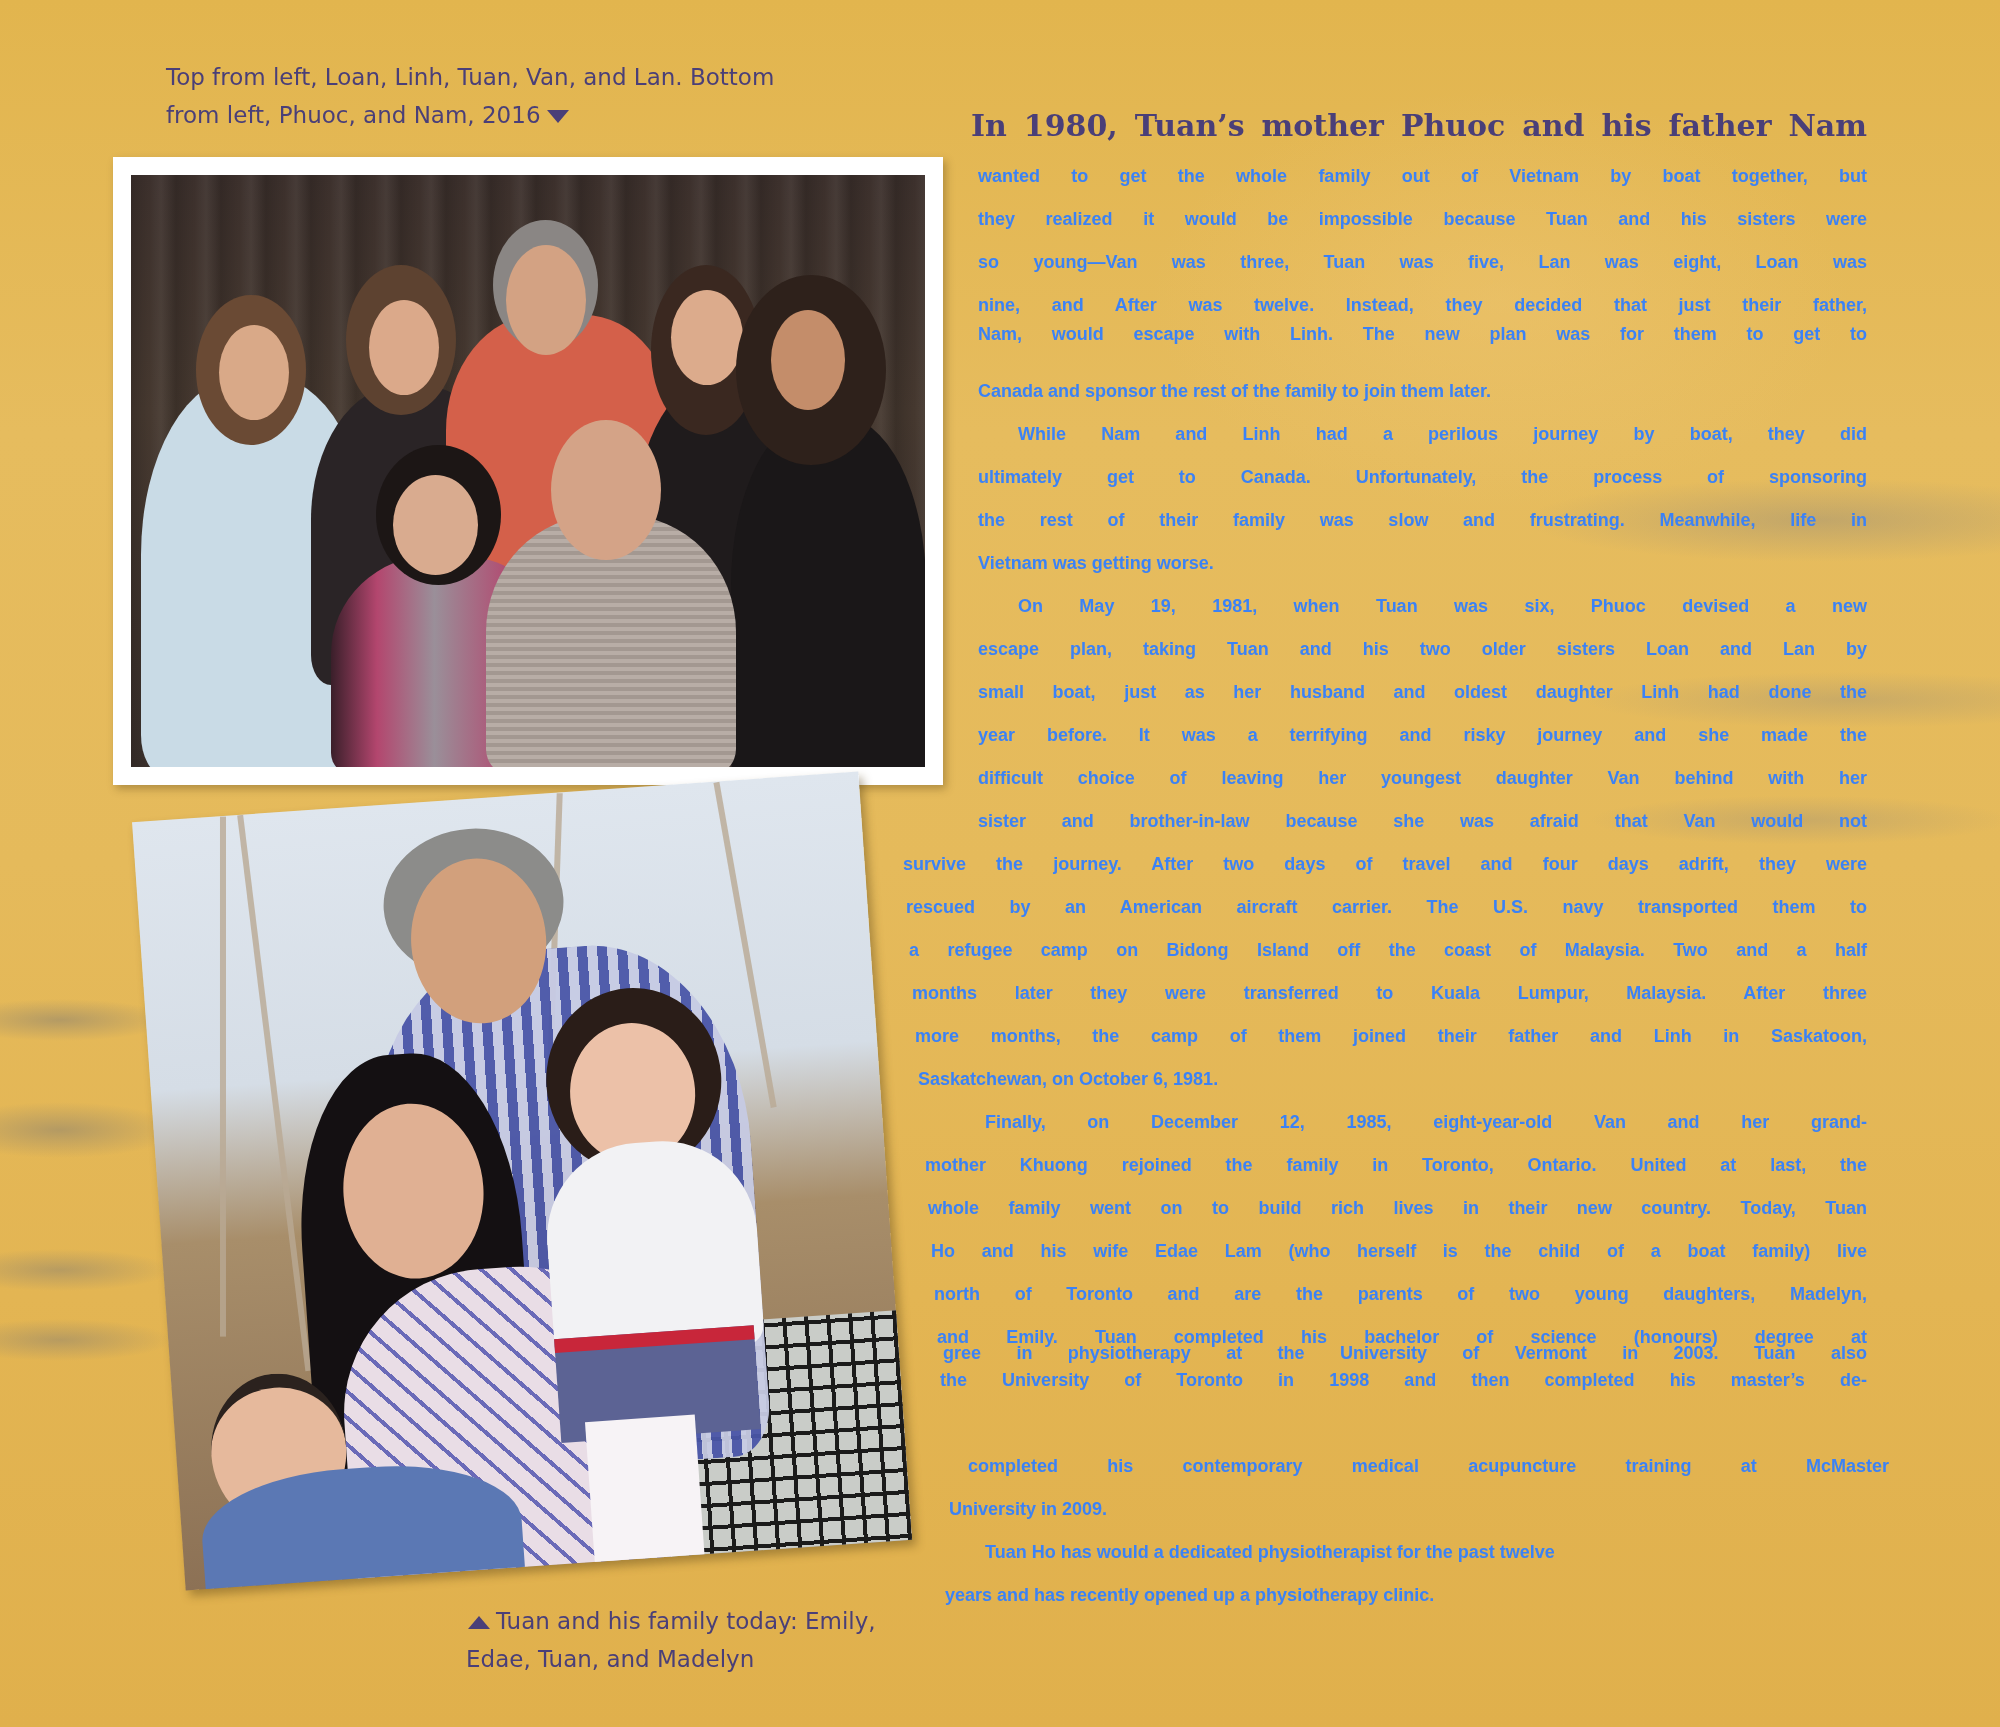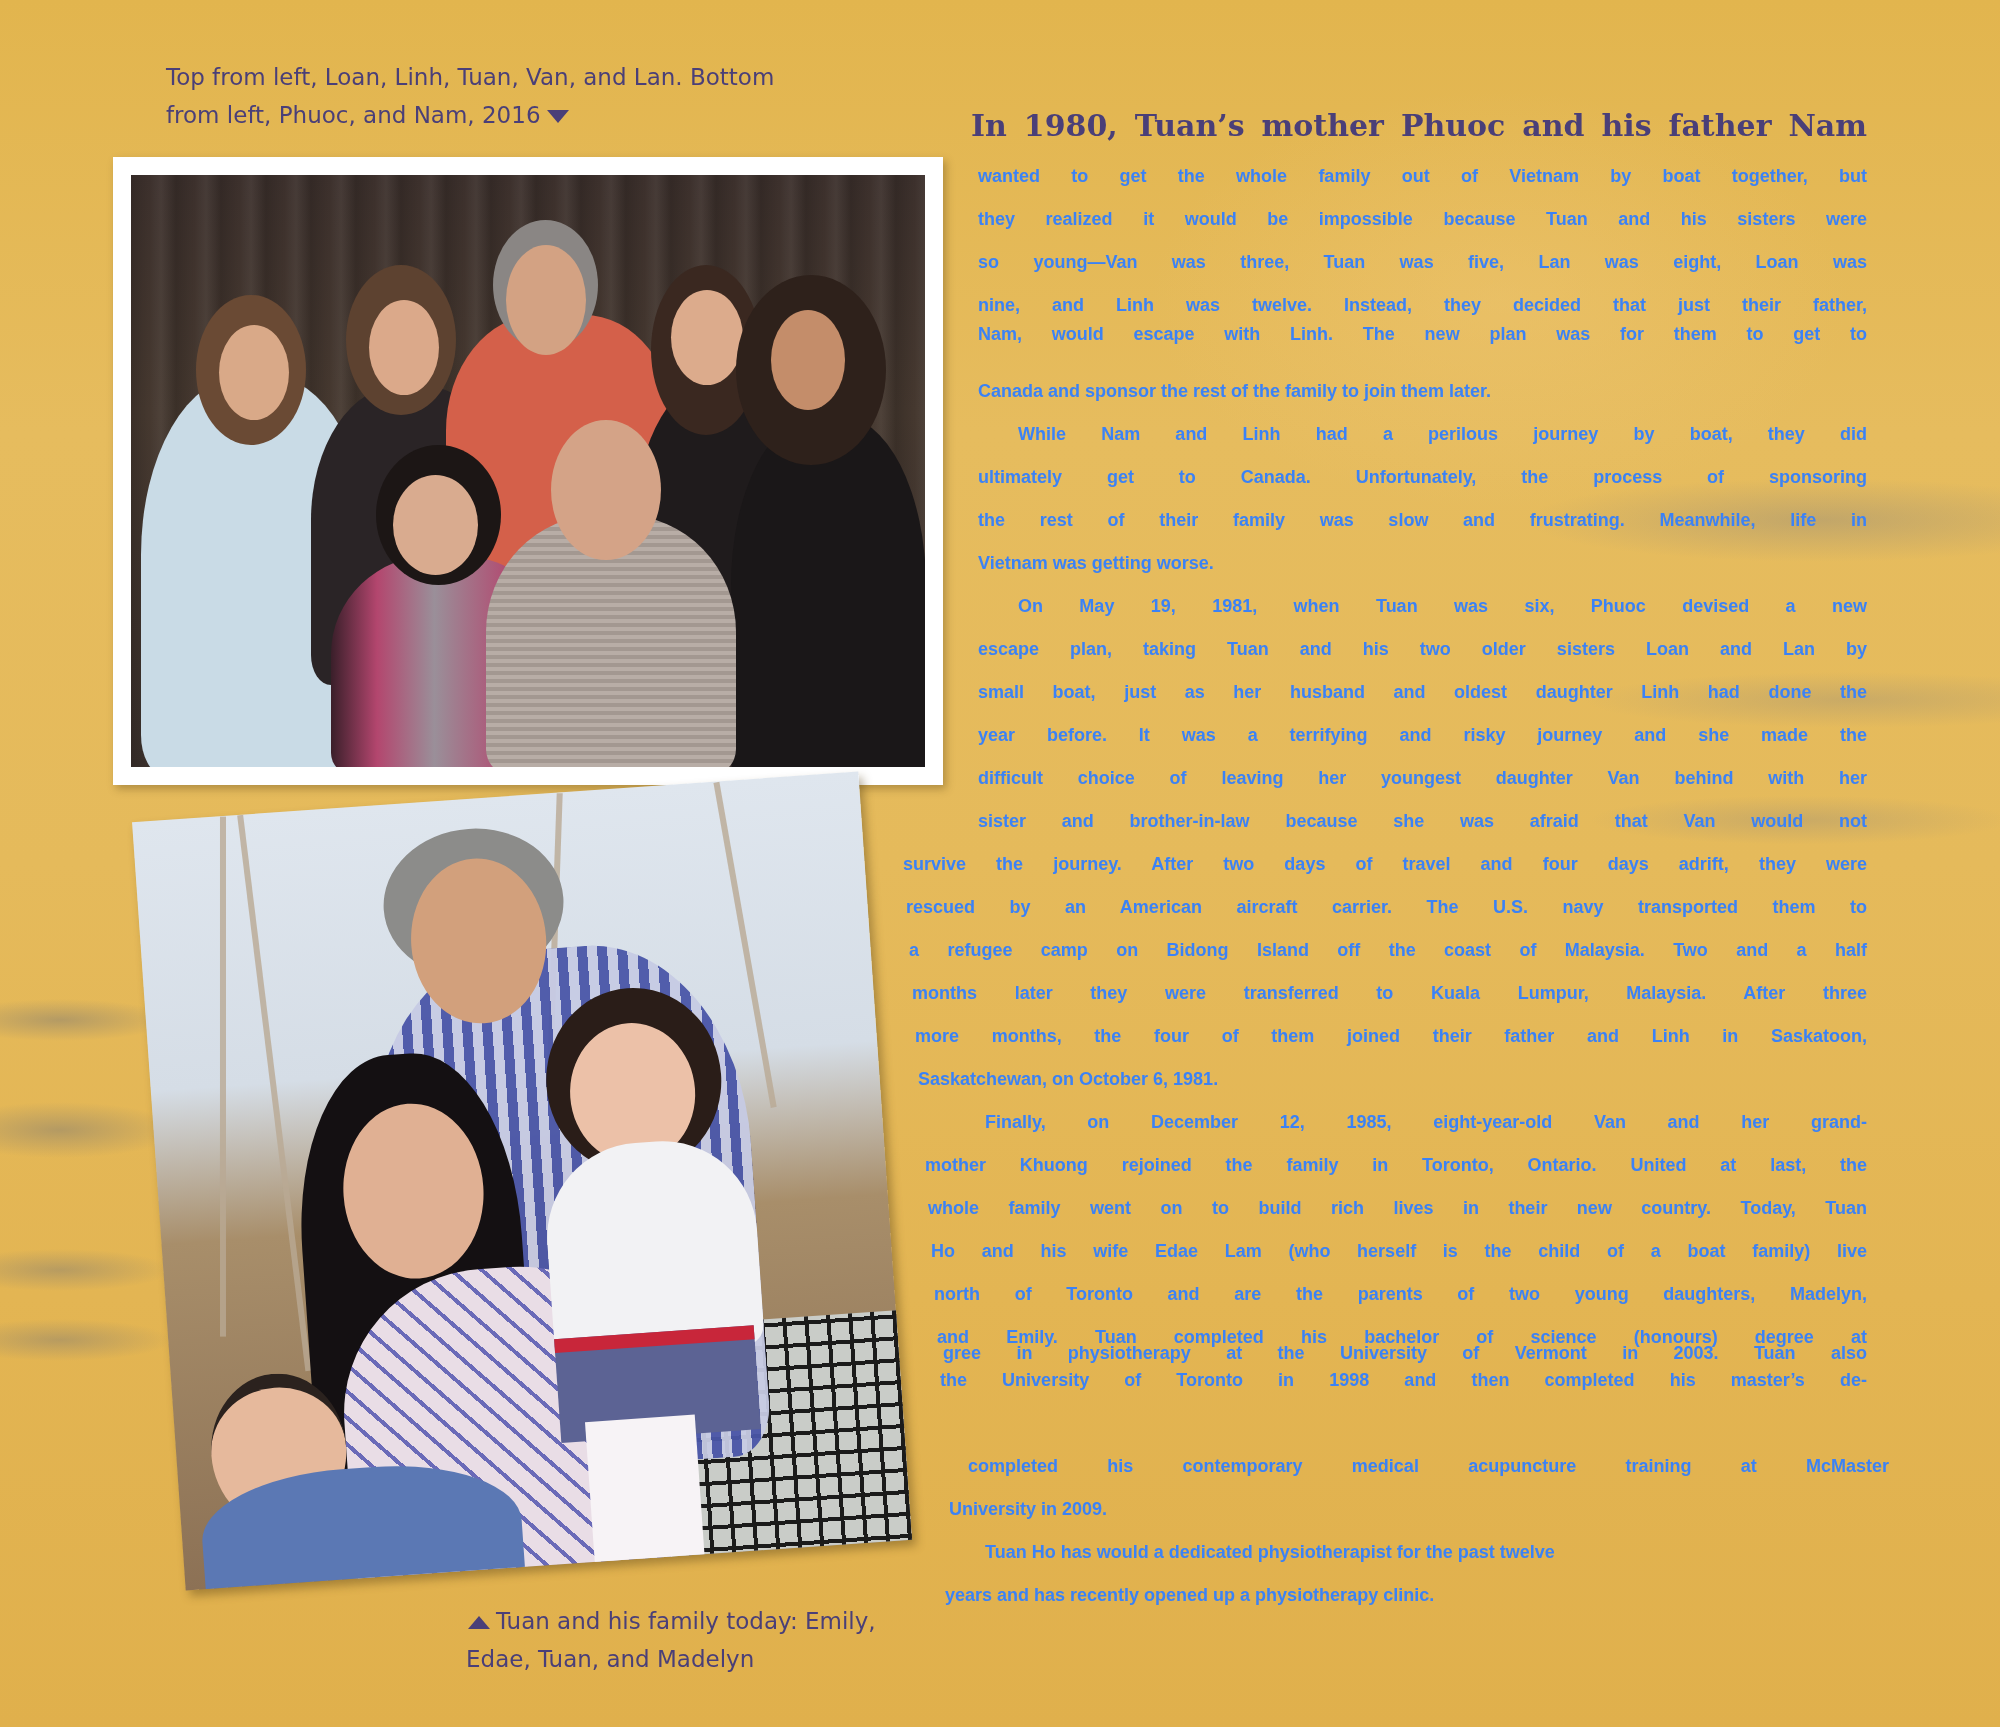--- a/index.html
+++ b/index.html
@@ -211,38 +211,38 @@
   <div><span class="tri tri-up"></span><span>Tuan and his family today: Emily,</span></div>
   <div style="margin-left:-2px;">Edae, Tuan, and Madelyn</div>
 </div>
 
 <div class="lead">In 1980, Tuan’s mother Phuoc and his father Nam</div>
 
 <div class="body-text" style="left:0;top:0;width:2000px;height:1727px;">
   <div class="line" style="left:978px;top:155px;width:889px;">wanted to get the whole family out of Vietnam by boat together, but</div>
   <div class="line" style="left:978px;top:198px;width:889px;">they realized it would be impossible because Tuan and his sisters were</div>
   <div class="line" style="left:978px;top:241px;width:889px;">so young—Van was three, Tuan was five, Lan was eight, Loan was</div>
-  <div class="line" style="left:978px;top:284px;width:889px;">nine, and Linh was twelve. Instead, they decided that just their father,</div>
+  <div class="line" style="left:978px;top:284px;width:889px;">nine, and After was twelve. Instead, they decided that just their father,</div>
   <div class="line" style="left:978px;top:313px;width:889px;">Nam, would escape with Linh. The new plan was for them to get to</div>
   <div class="line" style="left:978px;top:370px;text-align-last:left;">Canada and sponsor the rest of the family to join them later.</div>
   <div class="line" style="left:1018px;top:413px;width:849px;">While Nam and Linh had a perilous journey by boat, they did</div>
   <div class="line" style="left:978px;top:456px;width:889px;">ultimately get to Canada. Unfortunately, the process of sponsoring</div>
   <div class="line" style="left:978px;top:499px;width:889px;">the rest of their family was slow and frustrating. Meanwhile, life in</div>
   <div class="line" style="left:978px;top:542px;text-align-last:left;">Vietnam was getting worse.</div>
   <div class="line" style="left:1018px;top:585px;width:849px;">On May 19, 1981, when Tuan was six, Phuoc devised a new</div>
   <div class="line" style="left:978px;top:628px;width:889px;">escape plan, taking Tuan and his two older sisters Loan and Lan by</div>
   <div class="line" style="left:978px;top:671px;width:889px;">small boat, just as her husband and oldest daughter Linh had done the</div>
   <div class="line" style="left:978px;top:714px;width:889px;">year before. It was a terrifying and risky journey and she made the</div>
   <div class="line" style="left:978px;top:757px;width:889px;">difficult choice of leaving her youngest daughter Van behind with her</div>
   <div class="line" style="left:978px;top:800px;width:889px;">sister and brother-in-law because she was afraid that Van would not</div>
   <div class="line" style="left:903px;top:843px;width:964px;">survive the journey. After two days of travel and four days adrift, they were</div>
   <div class="line" style="left:906px;top:886px;width:961px;">rescued by an American aircraft carrier. The U.S. navy transported them to</div>
   <div class="line" style="left:909px;top:929px;width:958px;">a refugee camp on Bidong Island off the coast of Malaysia. Two and a half</div>
   <div class="line" style="left:912px;top:972px;width:955px;">months later they were transferred to Kuala Lumpur, Malaysia. After three</div>
-  <div class="line" style="left:915px;top:1015px;width:952px;">more months, the four of them joined their father and Linh in Saskatoon,</div>
+  <div class="line" style="left:915px;top:1015px;width:952px;">more months, the camp of them joined their father and Linh in Saskatoon,</div>
   <div class="line" style="left:918px;top:1058px;text-align-last:left;">Saskatchewan, on October 6, 1981.</div>
   <div class="line" style="left:985px;top:1101px;width:882px;">Finally, on December 12, 1985, eight-year-old Van and her grand-</div>
   <div class="line" style="left:925px;top:1144px;width:942px;">mother Khuong rejoined the family in Toronto, Ontario. United at last, the</div>
   <div class="line" style="left:928px;top:1187px;width:939px;">whole family went on to build rich lives in their new country. Today, Tuan</div>
   <div class="line" style="left:931px;top:1230px;width:936px;">Ho and his wife Edae Lam (who herself is the child of a boat family) live</div>
   <div class="line" style="left:934px;top:1273px;width:933px;">north of Toronto and are the parents of two young daughters, Madelyn,</div>
   <div class="line" style="left:937px;top:1316px;width:930px;">and Emily. Tuan completed his bachelor of science (honours) degree at</div>
   <div class="line" style="left:940px;top:1359px;width:927px;">the University of Toronto in 1998 and then completed his master’s de-</div>
   <div class="line" style="left:943px;top:1332px;width:924px;">gree in physiotherapy at the University of Vermont in 2003. Tuan also</div>
   <div class="line" style="left:968px;top:1445px;width:921px;">completed his contemporary medical acupuncture training at McMaster</div>

